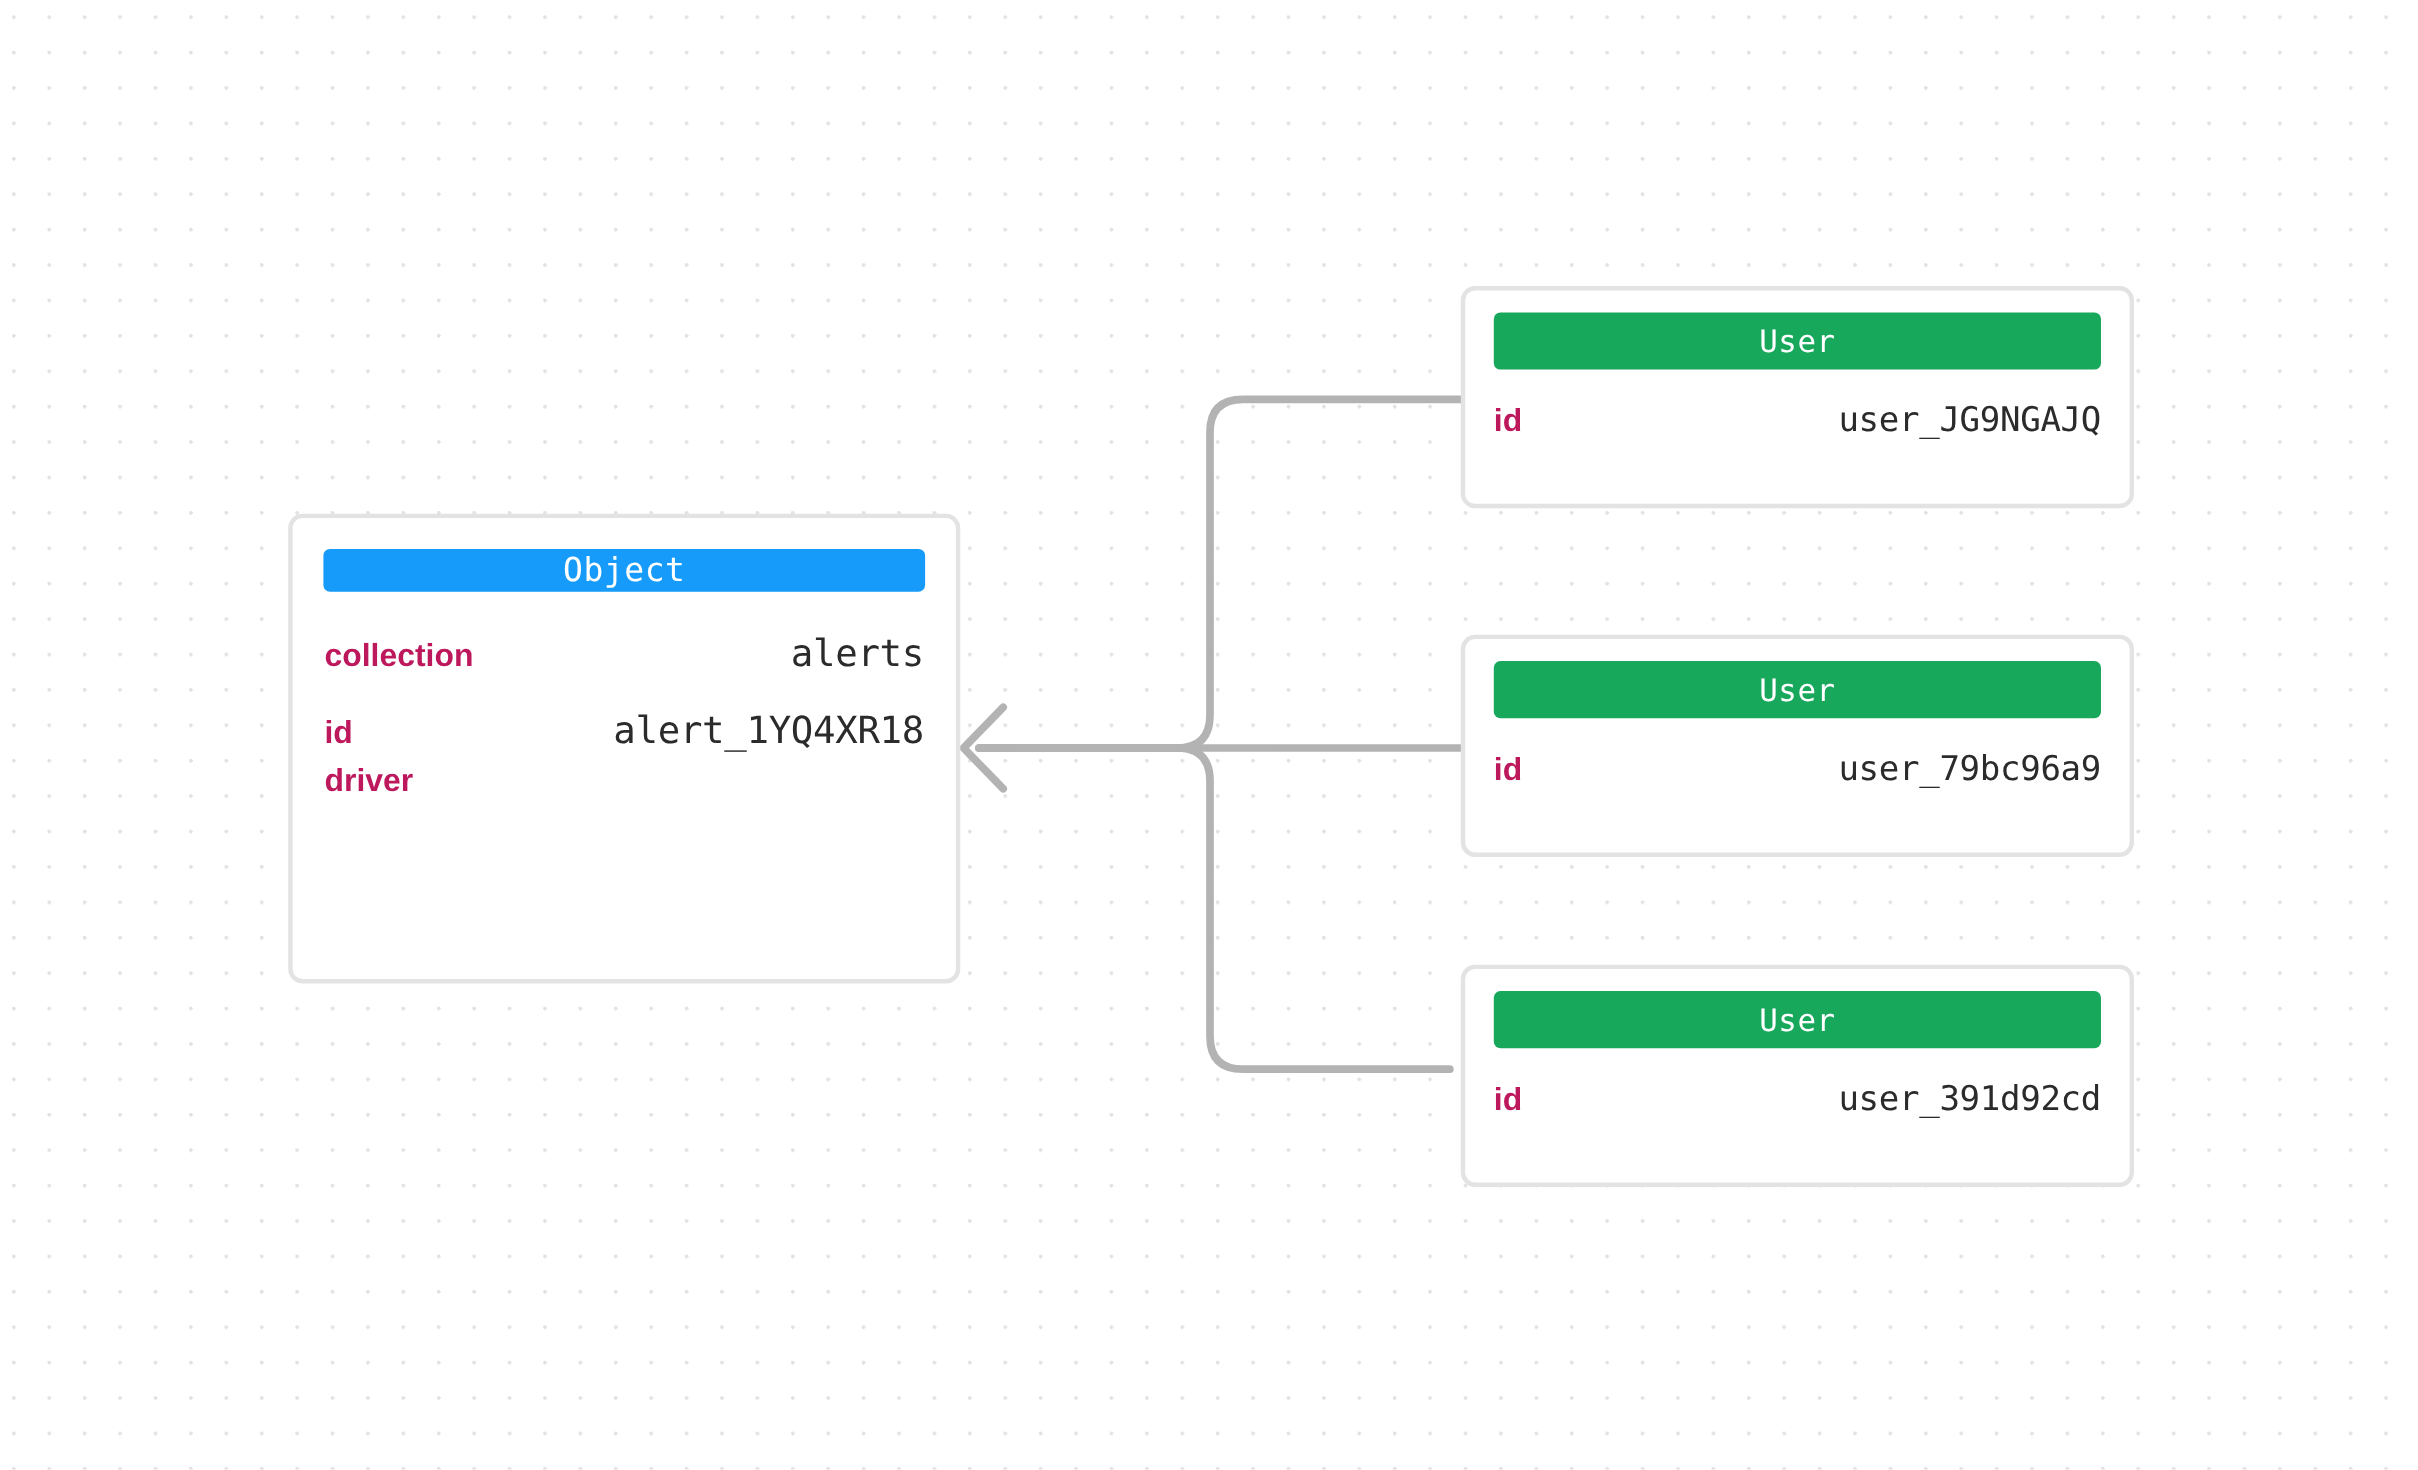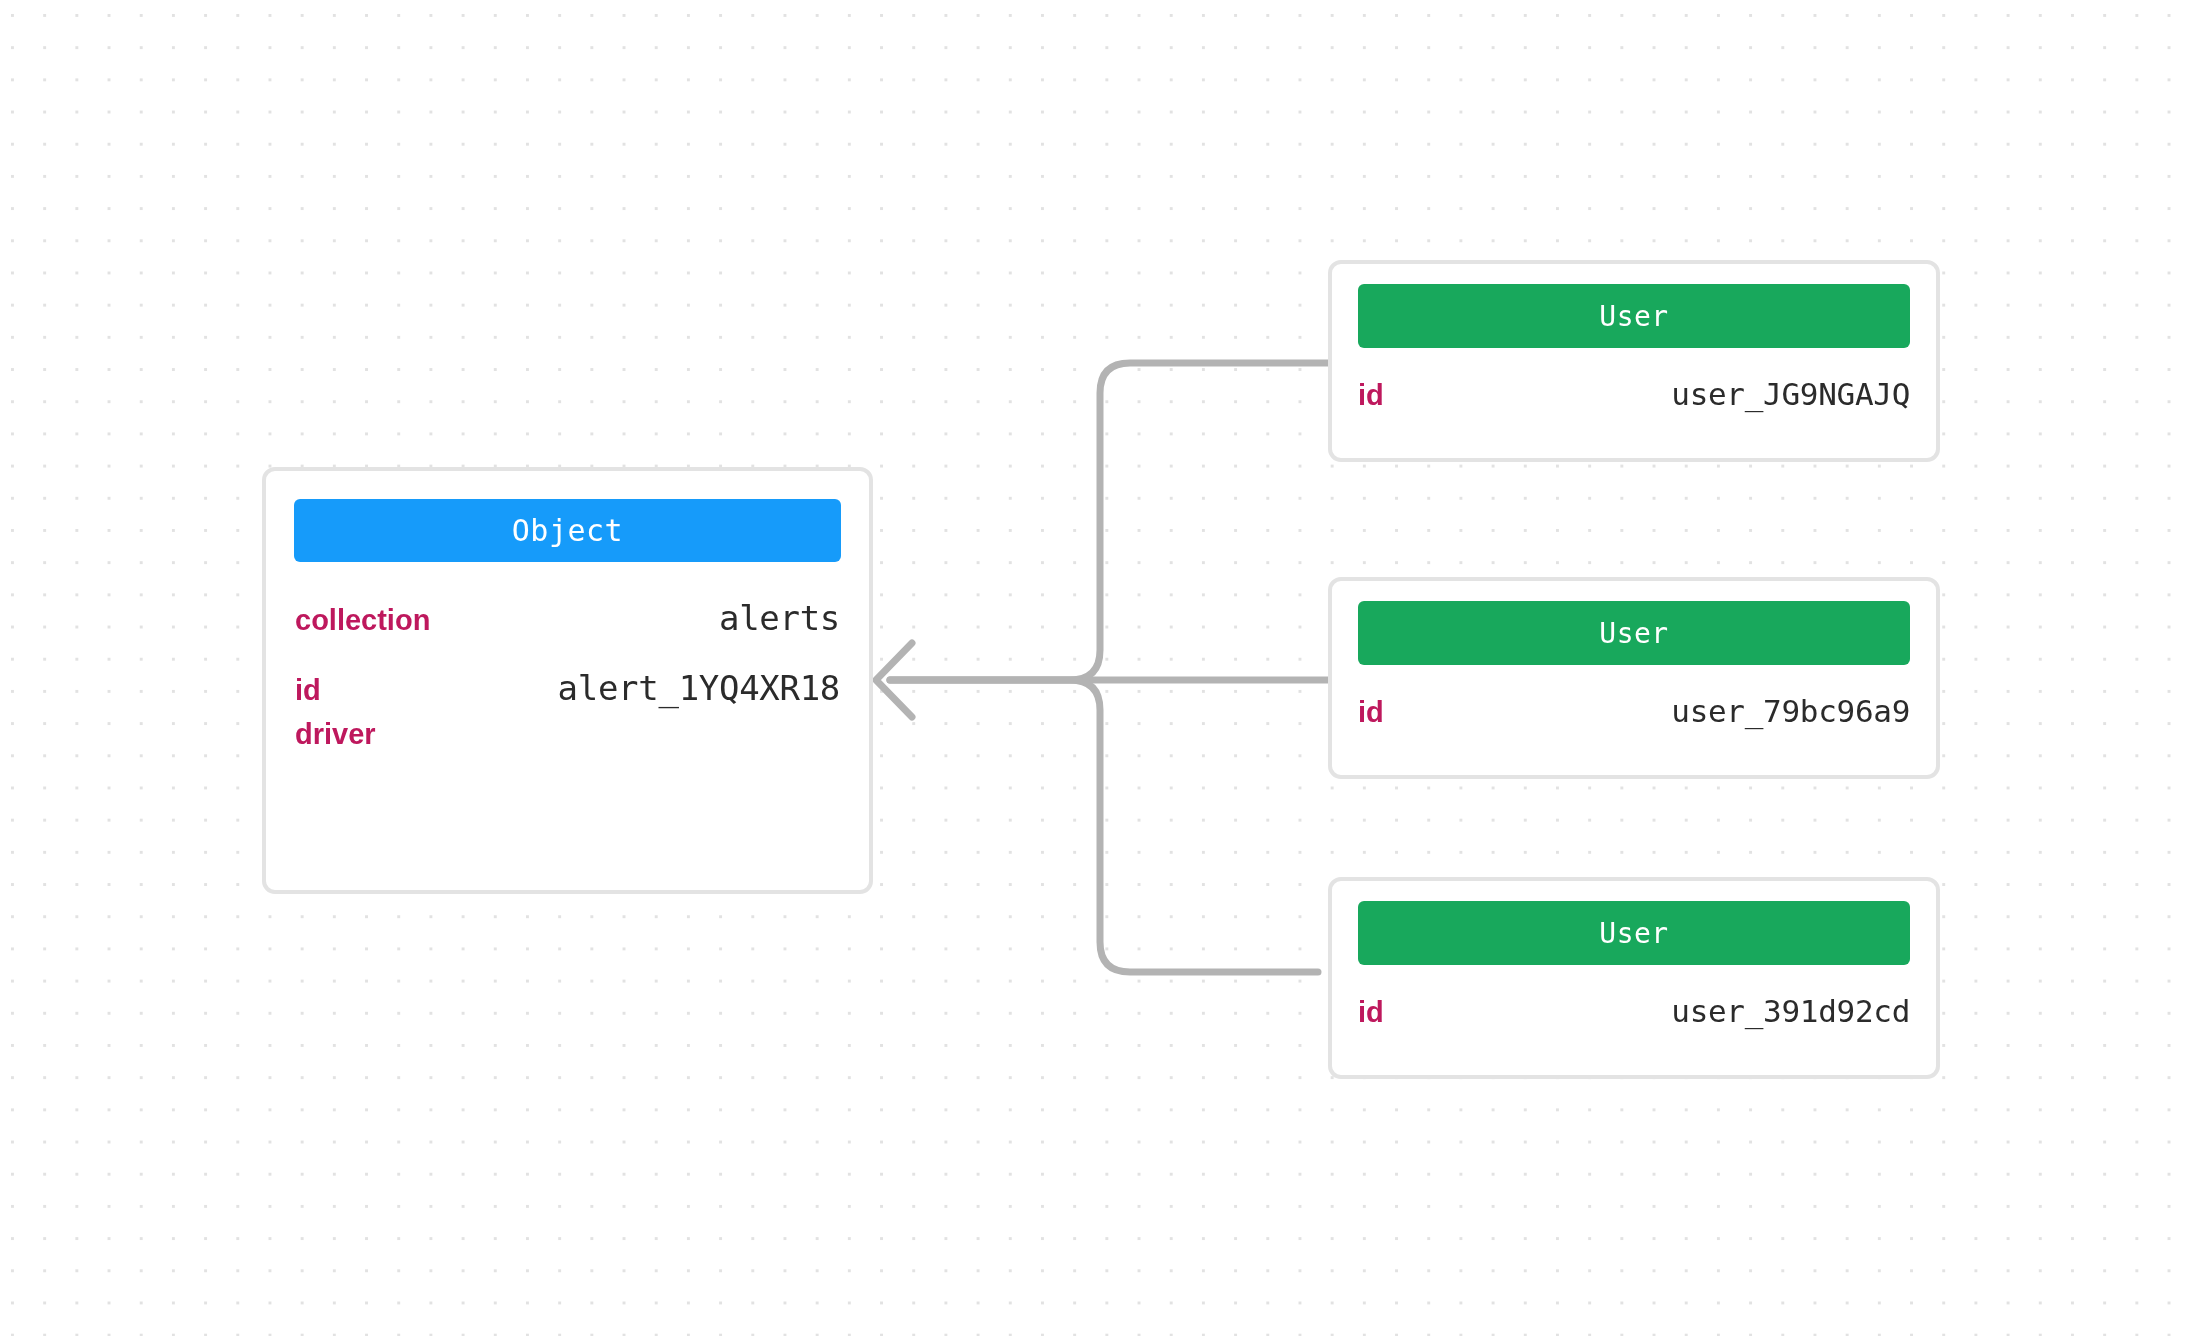--- a/index.html
+++ b/index.html
@@ -80,21 +80,21 @@
 
   
   #node-object {
     left: 262px;
     top: 467px;
     width: 611px;
     height: 427px;
   }
   #node-object .node-header {
     margin: 28px 28px 0 28px;
-    height: 63px;
+    height: 39px;
     background: #169bfa;
     font-size: 30px;
   }
   #node-object .node-body {
     padding: 34px 29px 0 29px;
   }
   #node-object .field-row {
     font-size: 29px;
     line-height: 44px;
   }
@@ -107,21 +107,21 @@
   }
 
   
   .node-user {
     left: 1328px;
     width: 612px;
     height: 202px;
   }
   .node-user .node-header {
     margin: 20px 26px 0 26px;
-    height: 64px;
+    height: 52px;
     background: #18a85c;
     font-size: 28px;
   }
   .node-user .node-body {
     padding: 26px 26px 0 26px;
   }
   .node-user .field-row {
     font-size: 29px;
     line-height: 40px;
   }

